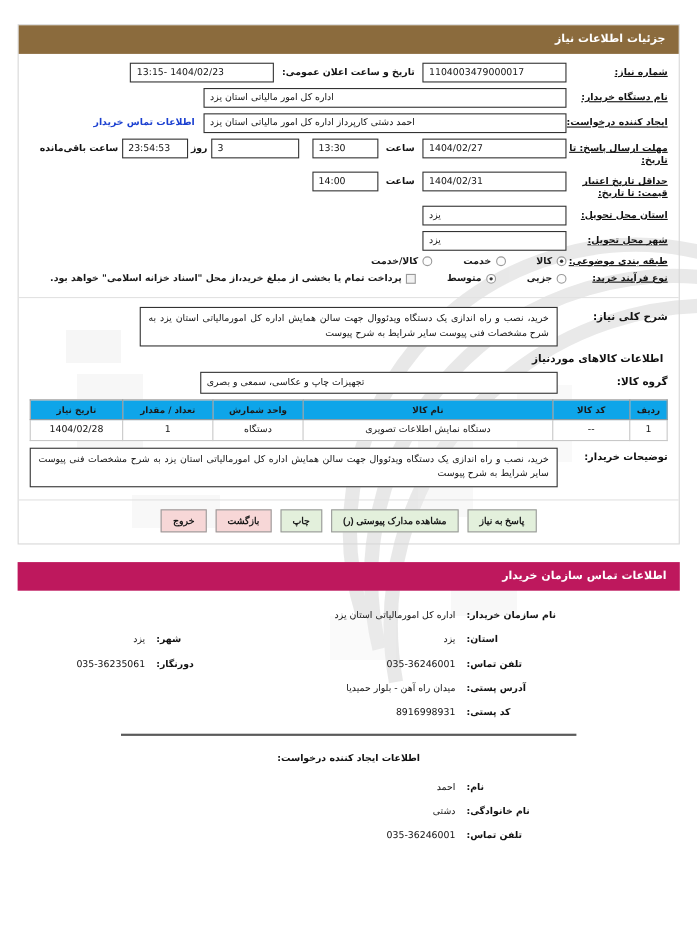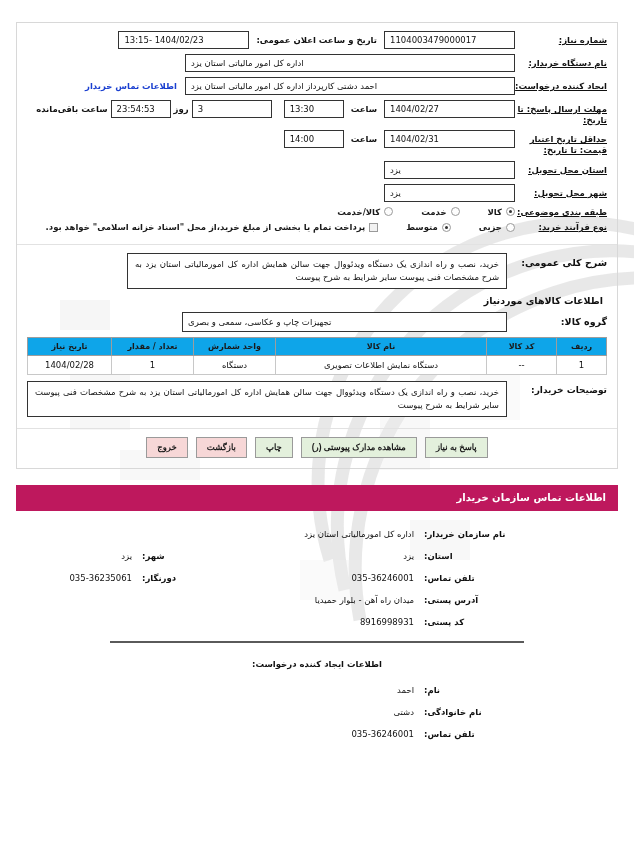--- a/index.html
+++ b/index.html
@@ -292,20 +292,21 @@
     <path d="M 380 390 L 430 390 L 430 470 L 380 470 Z" opacity="0.35"></path>
     <path d="M 470 350 L 520 350 L 520 420 L 470 420 Z" opacity="0.3"></path>
     <path d="M 300 560 L 360 560 L 360 600 L 300 600 Z" opacity="0.3"></path>
   </g>
 </svg>
 
 <div class="page">
 
   <div class="card">
 
+    <div class="section-head">جزئیات اطلاعات نیاز</div>
 
     <div class="section-body">
 
       <div class="frow">
         <div class="lbl w100">شماره نیاز:</div>
         <div class="fld w135">1104003479000017</div>
         <div class="inline-lbl">تاریخ و ساعت اعلان عمومی:</div>
         <div class="fld w135">1404/02/23 -13:15</div>
       </div>
 
@@ -377,35 +378,35 @@
         </div>
         <div class="opt" style="margin-left:0">
           <span class="chk"></span>
           <span class="opt-note">پرداخت تمام یا بخشی از مبلغ خرید،از محل "اسناد خزانه اسلامی" خواهد بود.</span>
         </div>
       </div>
     </div>
 
     <div class="section-body">
       <div class="frow">
-        <div class="lbl w110" style="font-size:9.5px">شرح کلی عمومی:</div>
+        <div class="lbl w110" style="font-size:9.5px">شرح کلی نیاز:</div>
         <div class="bigbox" style="width:380px">خرید، نصب و راه اندازی یک دستگاه ویدئووال جهت سالن همایش اداره کل  امورمالیاتی استان یزد به شرح مشخصات فنی پیوست سایر شرایط به شرح پیوست</div>
       </div>
 
       <div class="subtitle">اطلاعات کالاهای موردنیاز</div>
 
       <div class="frow">
         <div class="lbl w110" style="font-size:9.5px">گروه کالا:</div>
         <div class="fld w325" style="height:20px;line-height:18px">تجهیزات چاپ و عکاسی، سمعی و بصری</div>
       </div>
 
       <table class="goods">
         <thead>
           <tr>
-            <th style="width:50px">ردیف</th>
+            <th style="width:34px">ردیف</th>
             <th style="width:70px">کد کالا</th>
             <th>نام کالا</th>
             <th style="width:82px">واحد شمارش</th>
             <th style="width:82px">تعداد / مقدار</th>
             <th style="width:84px">تاریخ نیاز</th>
           </tr>
         </thead>
         <tbody>
           <tr>
             <td>1</td>

